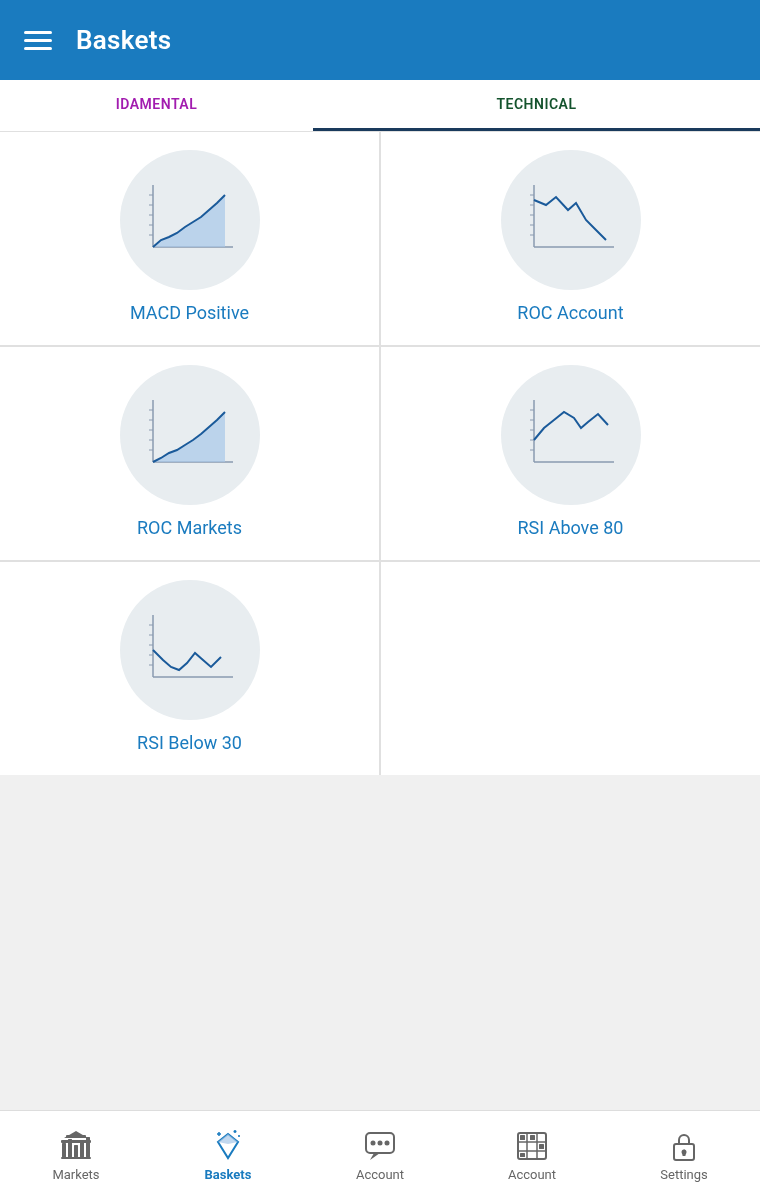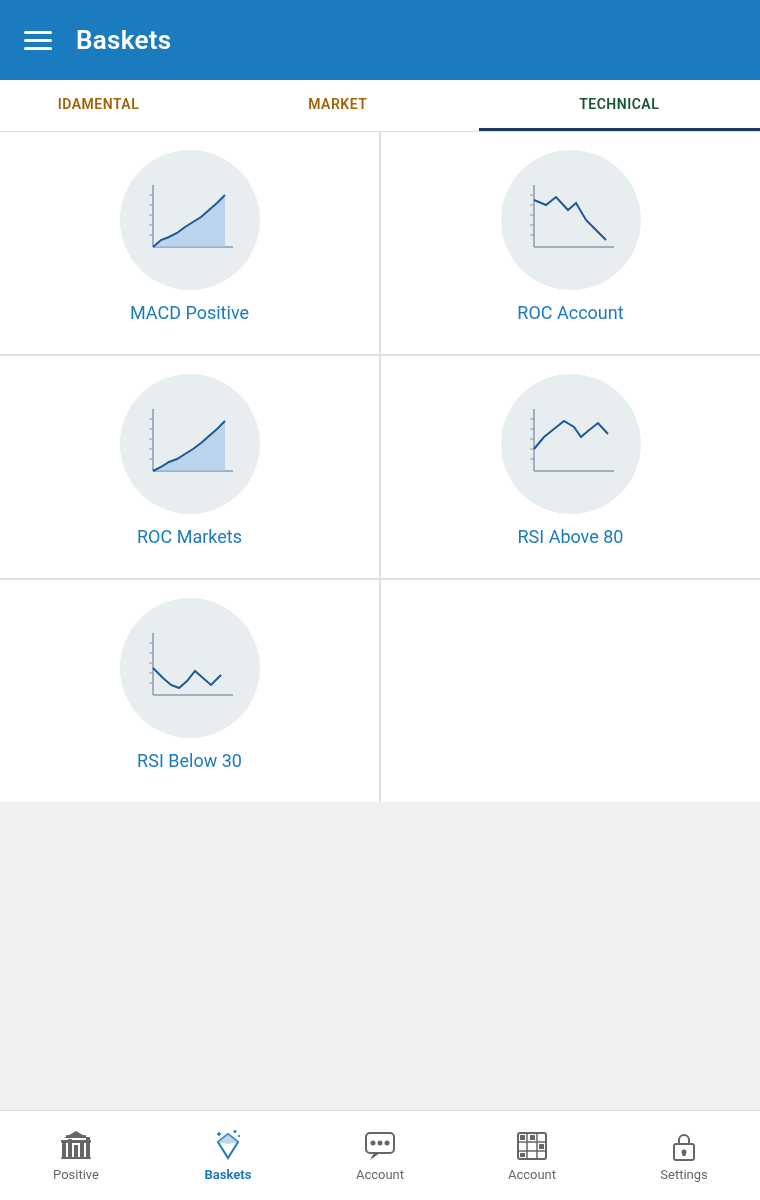--- a/index.html
+++ b/index.html
@@ -53,21 +53,21 @@
       flex-shrink: 0;
       overflow: hidden;
     }
     .tab {
       flex: 1;
       display: flex;
       align-items: center;
       justify-content: center;
       font-size: 14px;
       font-weight: 600;
-      color: #a16207;
+      color: #a21caf;
       letter-spacing: 0.5px;
       cursor: pointer;
       border-bottom: 3px solid transparent;
       padding-bottom: 0;
       text-transform: uppercase;
     }
     .tab.active {
       color: #14532d;
       border-bottom: 3px solid #1a3a5c;
     }
@@ -87,21 +87,21 @@
       grid-template-columns: 1fr 1fr;
       gap: 2px;
       background: #e0e0e0;
     }
     .card {
       background: #fff;
       display: flex;
       flex-direction: column;
       align-items: center;
       justify-content: flex-start;
-      padding: 18px 16px 31px;
+      padding: 18px 16px 22px;
       cursor: pointer;
       gap: 12px;
     }
     .card-icon-circle {
       width: 140px;
       height: 140px;
       border-radius: 50%;
       background: #e8edf0;
       display: flex;
       align-items: center;
@@ -164,23 +164,20 @@
     <span></span>
     <span></span>
   </div>
   <span class="header-title">Baskets</span>
 </div>
 
 <div class="tabs">
   <div class="tab">
     <span>IDAMENTAL</span>
   </div>
-  <div class="tab">
-    <span>MARKET</span>
-  </div>
   <div class="tab active">
     <span>TECHNICAL</span>
   </div>
 </div>
 
 <div class="grid-content">
   <div class="grid">
 
     <div class="card">
       <div class="card-icon-circle">
@@ -300,21 +297,21 @@
         <rect x="26" y="6" width="4" height="20" fill="#666" rx="0.5"></rect>
 
         <rect x="1" y="9" width="30" height="3" fill="#666" rx="1"></rect>
 
         <rect x="1" y="26" width="30" height="2" fill="#666" rx="1"></rect>
 
         <rect x="6" y="4" width="20" height="3" fill="#666" rx="1"></rect>
         <polygon points="16,0 4,7 28,7" fill="#666"></polygon>
       </svg>
     </div>
-    <span class="nav-label">Positive</span>
+    <span class="nav-label">Markets</span>
   </div>
 
   <div class="nav-item active">
     <div class="nav-icon">
       <svg width="34" height="32" viewBox="0 0 34 32">
 
         <polygon points="17,4 27,12 17,28 7,12" fill="none" stroke="#1a7bbf" stroke-width="2"></polygon>
         <polygon points="17,4 27,12 17,14 7,12" fill="#a8c8e8" opacity="0.7"></polygon>
 
         <line x1="8" y1="2" x2="8" y2="6" stroke="#1a7bbf" stroke-width="1.5"></line>

